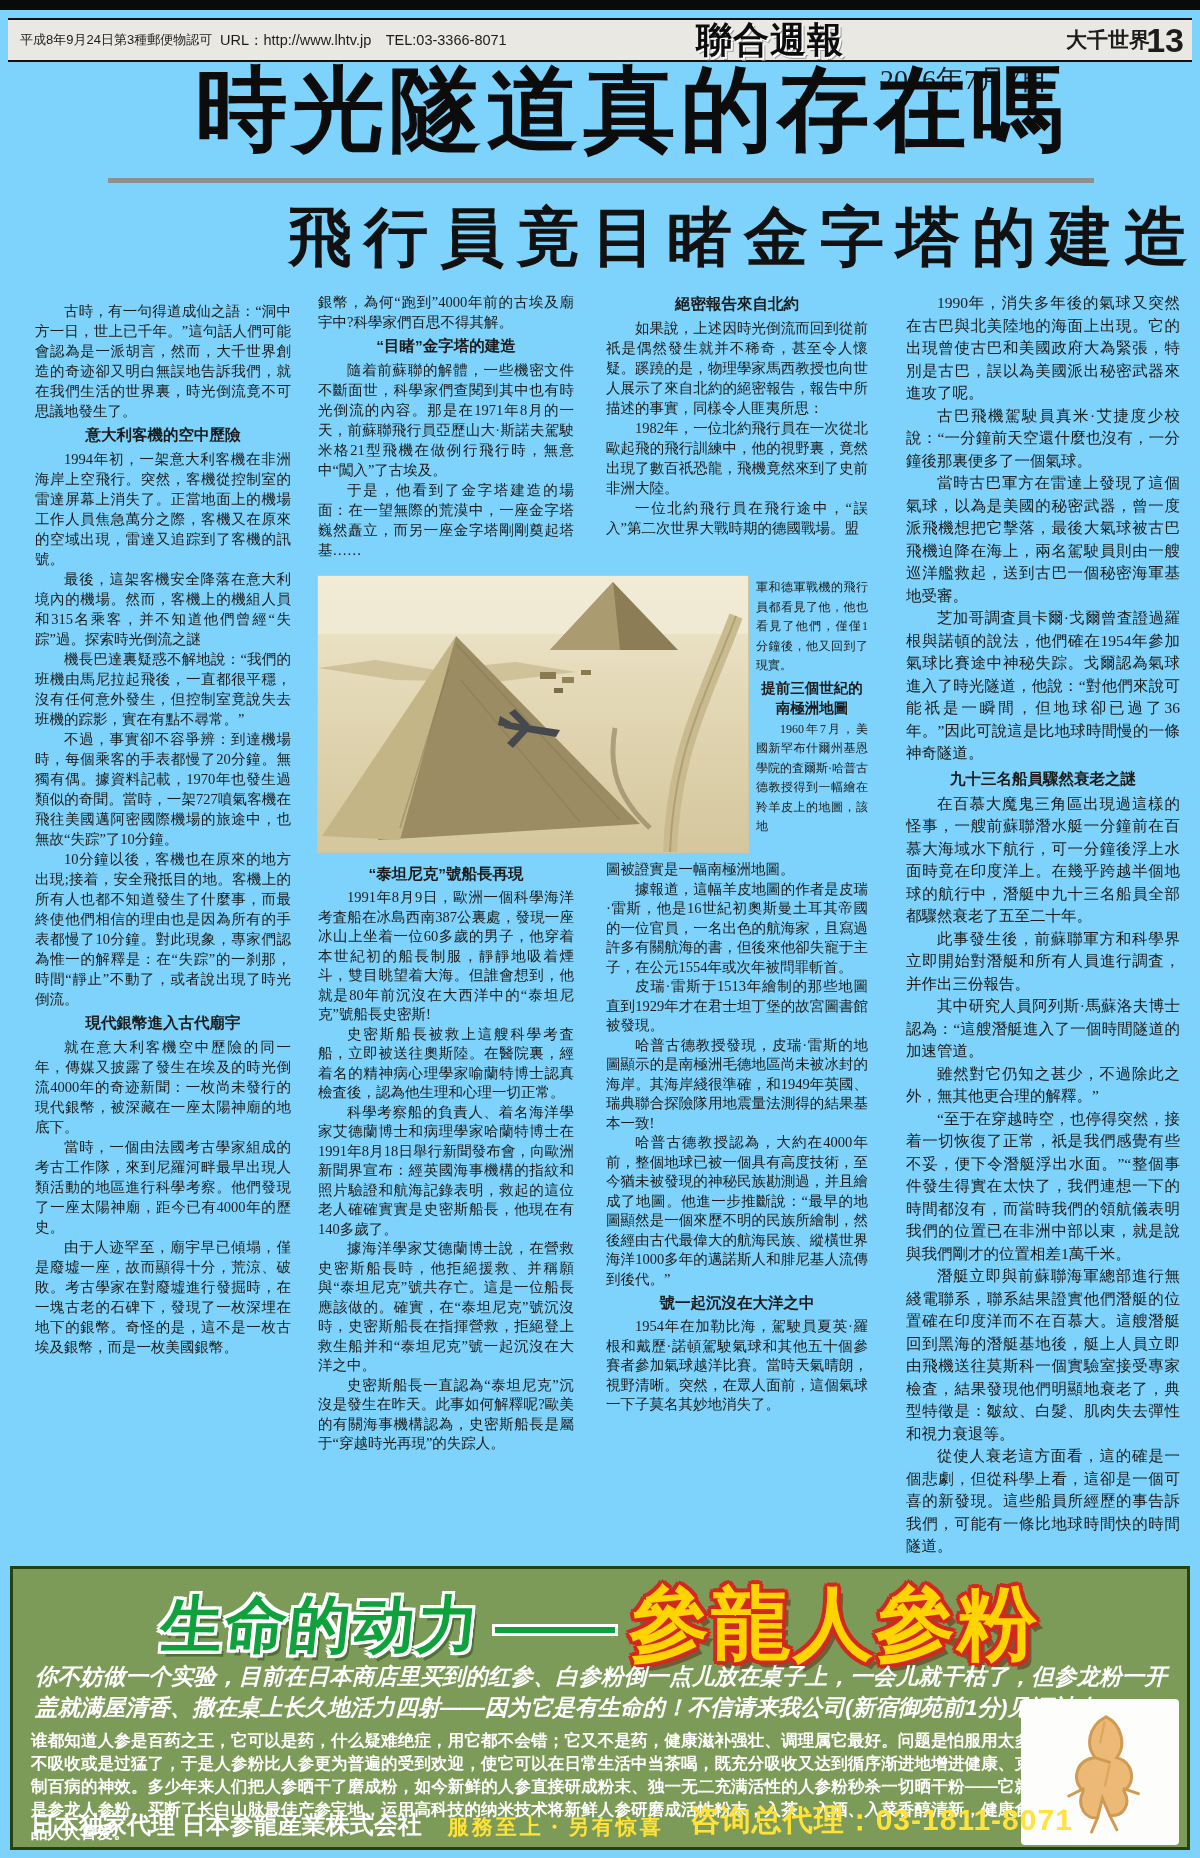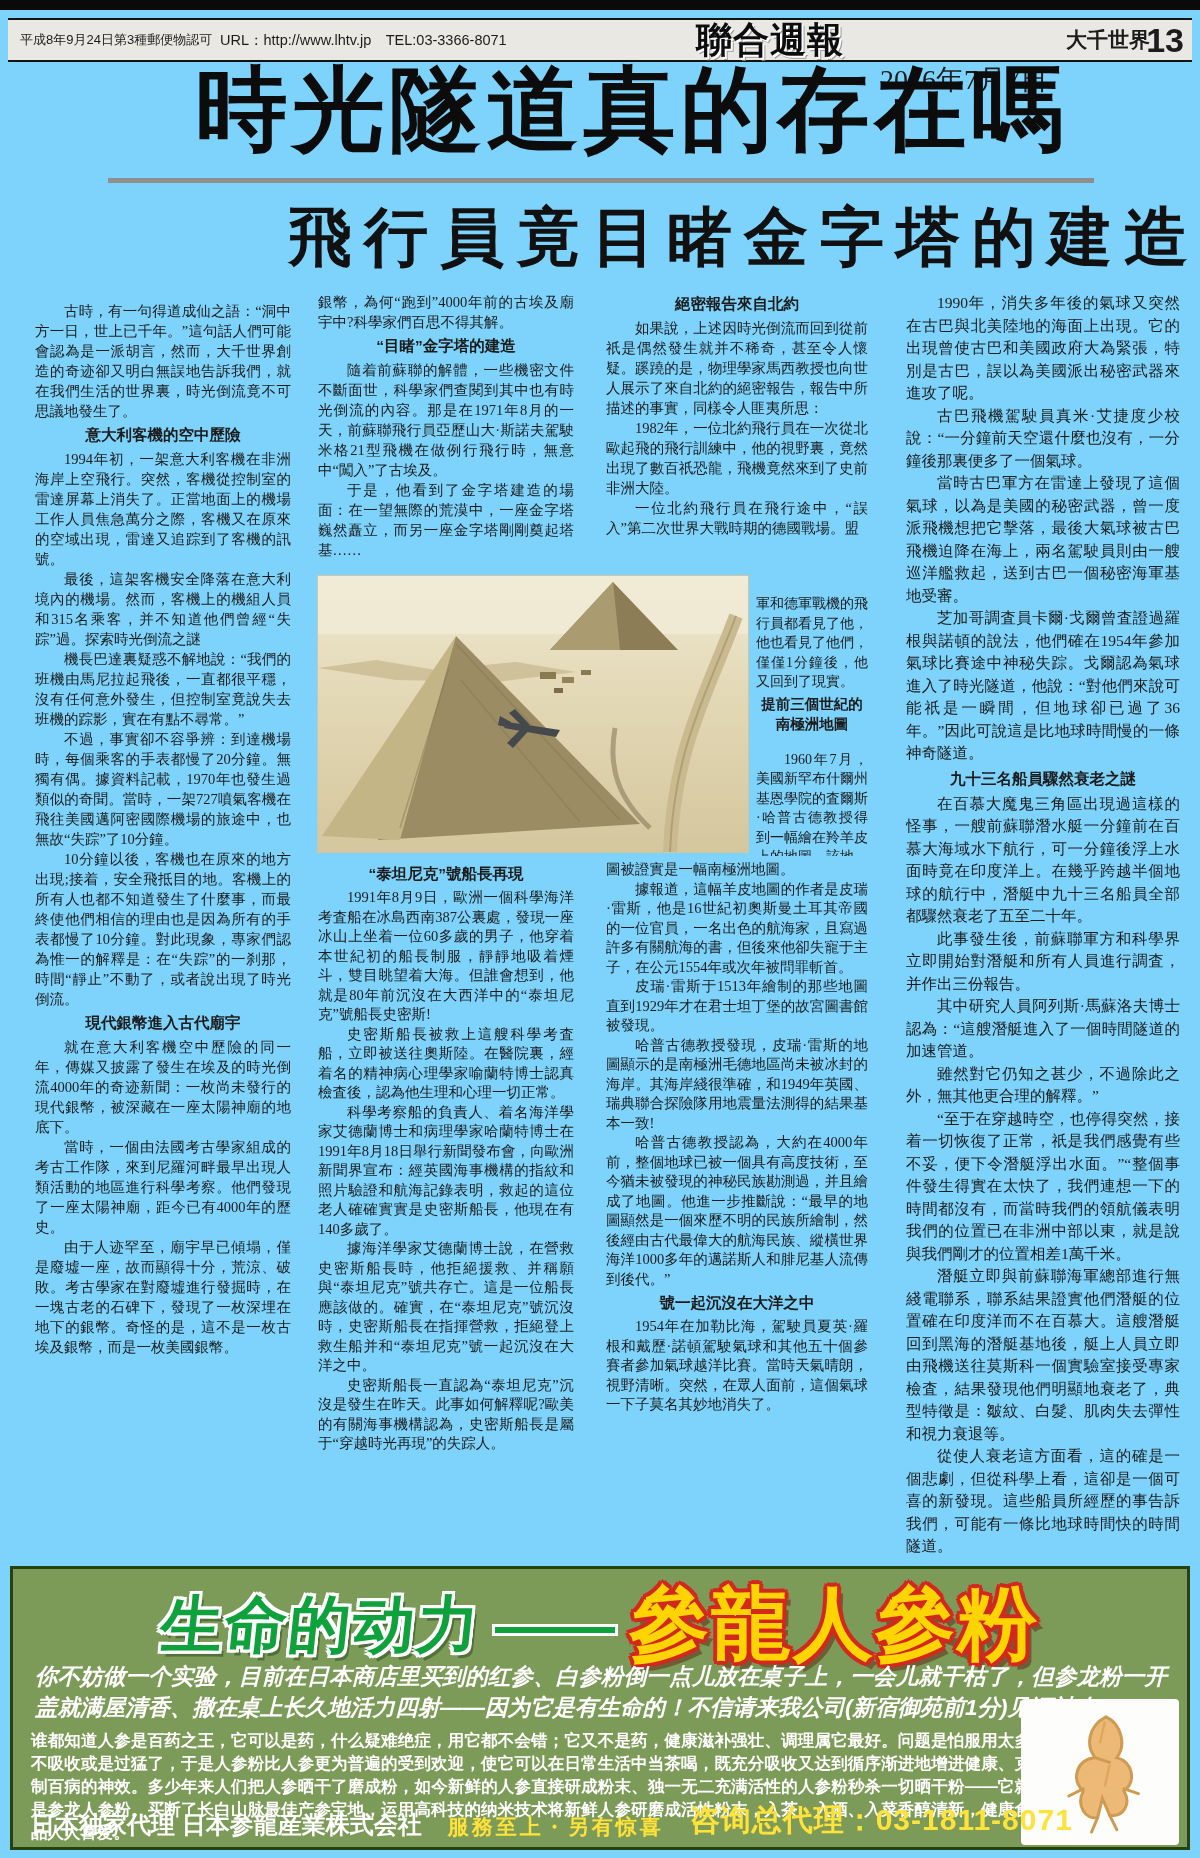--- a/index.html
+++ b/index.html
@@ -28,21 +28,21 @@
   .para{margin:0;font-size:14.5px;line-height:20px;text-indent:2em;}
   .para.cont{text-indent:0;}
   .subhead{margin:2px 0;font-size:15.5px;line-height:24px;font-weight:bold;text-align:center;
            font-family:"Liberation Sans",sans-serif;text-indent:0;}
   .col1{left:35px;top:292px;width:256px;height:1266px;margin-top:9px;}
   .col2a{left:318px;top:292px;width:256px;height:282px;}
   .col2b{left:318px;top:860px;width:256px;height:698px;}
   .col2b .para{line-height:19.5px;}
   .col3a{left:606px;top:290px;width:262px;height:286px;}
   .col3b{left:756px;top:578px;width:112px;height:278px;}
-  .col3b .para{font-size:14px;line-height:19.5px;margin-top:16px;}
+  .col3b .para{font-size:12px;line-height:19.5px;}
   .col3b .subhead{font-size:14.5px;line-height:20px;}
   .col3c{left:606px;top:860px;width:262px;height:698px;}
   .col3c .para{line-height:19.5px;}
   .col4{left:906px;top:292px;width:274px;height:1266px;}
   .col4 .para{font-size:15.5px;line-height:22.5px;}
   
   .photo{position:absolute;left:318px;top:576px;width:430px;height:276px;display:block;
          outline:1px solid #cfc6a8;}
   
   .ad{position:absolute;left:10px;top:1566px;width:1180px;height:284px;background:#7d9b58;

